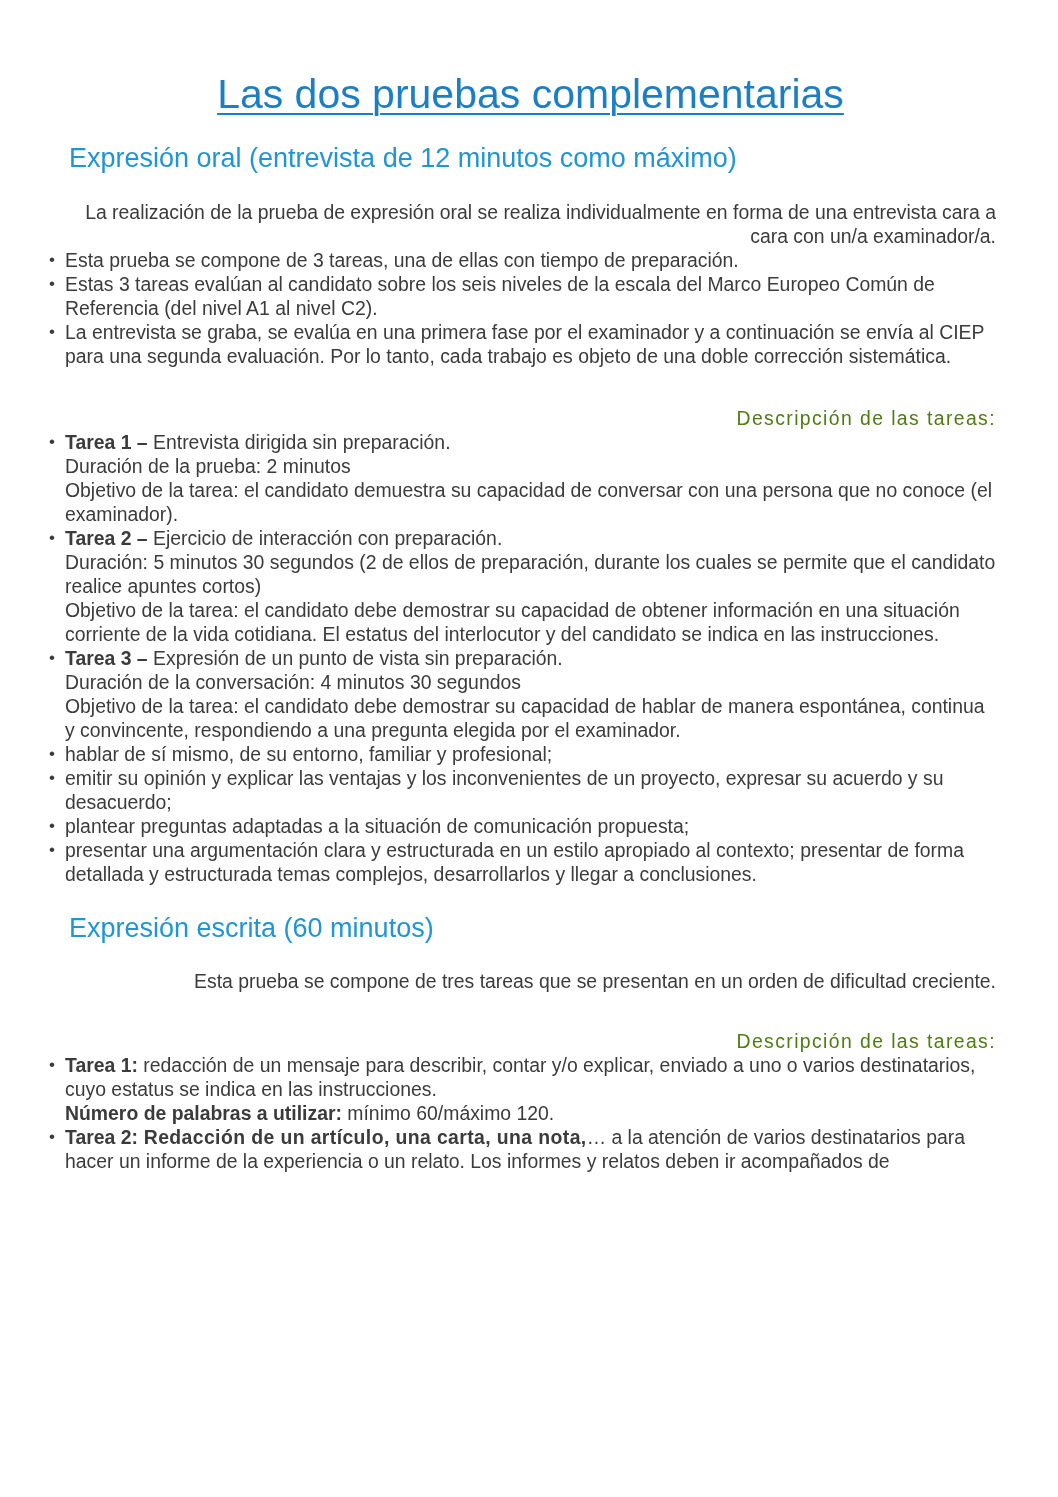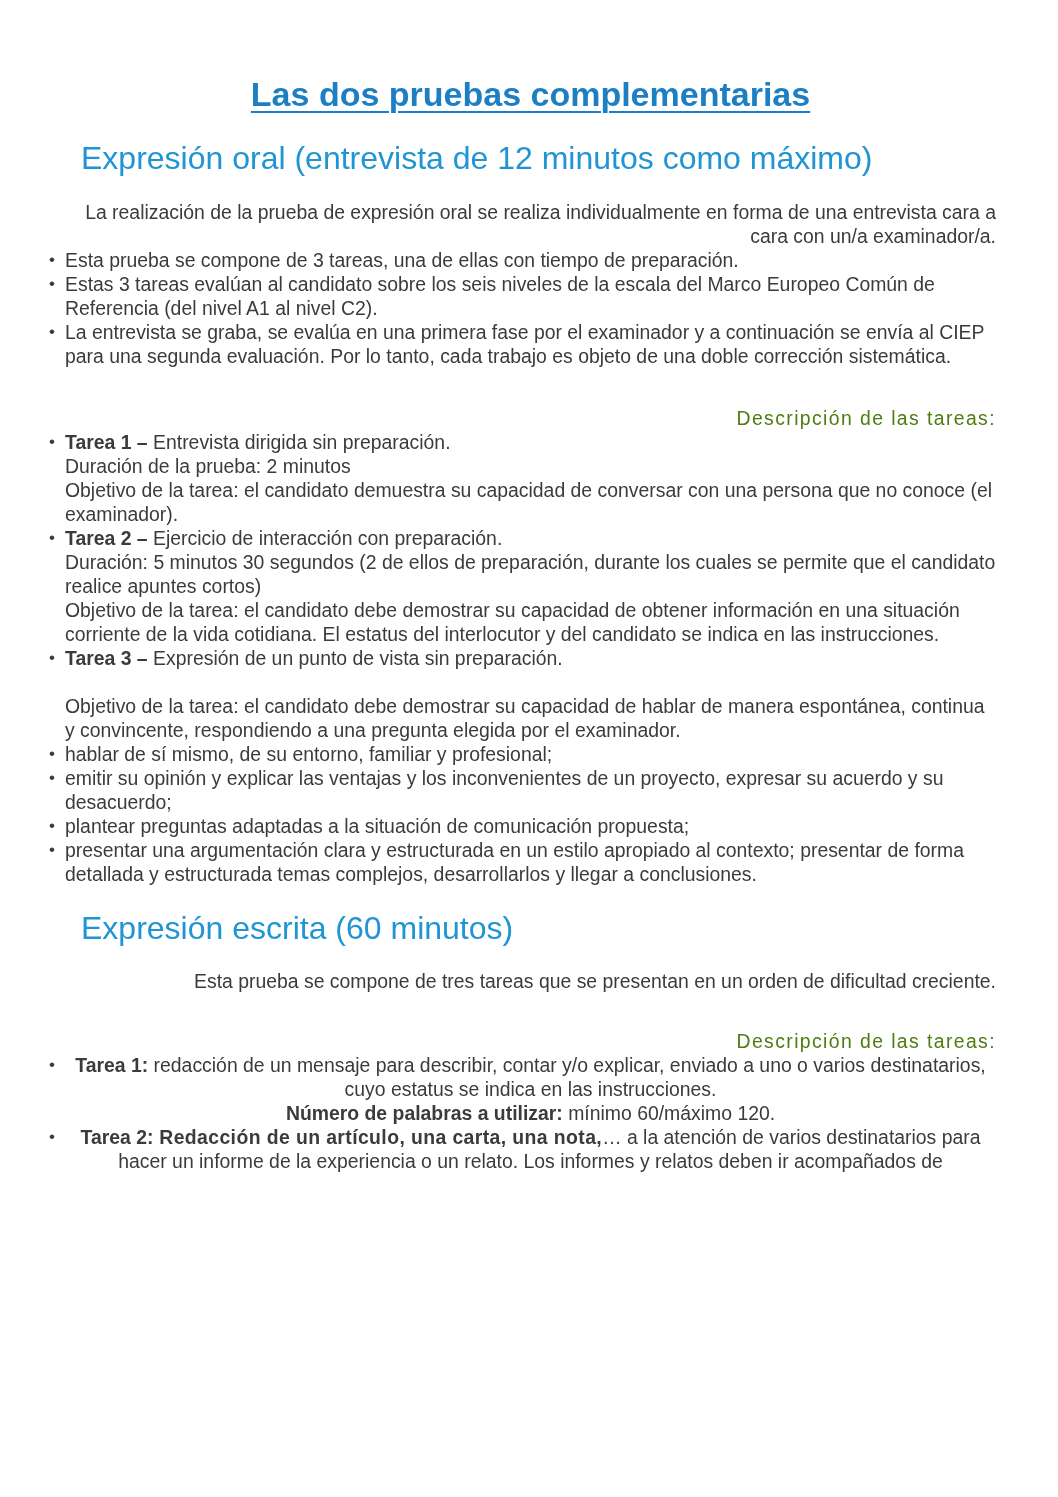--- a/index.html
+++ b/index.html
@@ -16,36 +16,36 @@
     font-family: "Liberation Sans", "DejaVu Sans", sans-serif;
     font-size: 19.4px;
     line-height: 24px;
     color: var(--body-text);
     padding: 0 62px 0 65px;
     overflow: hidden;
   }
   .doc-title {
     margin: 74px 0 17px 0;
     text-align: center;
-    font-size: 34px;
+    font-size: 41px;
     line-height: 40px;
-    font-weight: 700;
+    font-weight: 400;
     color: var(--title-blue);
   }
   .title-text {
     text-decoration: underline;
     text-decoration-thickness: 2px;
     text-underline-offset: 5px;
   }
   .section-heading {
-    font-size: 32px;
+    font-size: 27px;
     line-height: 32px;
     font-weight: 400;
     color: var(--heading-blue);
-    margin: 16px;
+    margin: 4px;
   }
   p { margin: 0; text-align: right; }
   ul.bullets {
     list-style: none;
     margin: 0;
     padding: 0;
   }
   ul.bullets li {
     position: relative;
     margin: 0;
@@ -66,21 +66,21 @@
   .mt-a { margin-top: 28px; }  
   .mt-b { margin-top: 26px; }  
   .mt-c { margin-top: 22px; }  
   .mt-d { margin-top: 38px; }  
   .mt-e { margin-top: 30px; }  
   .mt-f { margin-top: 32px; }  
   .mt-g { margin-top: 32px; }  
   .mt-h { margin-top: 26px; }  
   .mt-i { margin-top: 25px; }  
   .mt-j { margin-top: 36px; }  
-  .mt-k { margin-top: 38px; text-align: center; }  
+  .mt-k { margin-top: 38px; }  
 </style>
 </head>
 <body>
 
 <div class="page">
 
   <h1 class="doc-title"><span class="title-text">Las dos pruebas complementarias</span></h1>
 
   <section>
     <h2 class="section-heading mt-a">Expresión oral (entrevista de 12 minutos como máximo)</h2>
@@ -91,21 +91,21 @@
       <li>Esta prueba se compone de 3 tareas, una de ellas con tiempo de preparación.</li>
       <li>Estas 3 tareas evalúan al candidato sobre los seis niveles de la escala del Marco Europeo Común de Referencia (del nivel A1 al nivel C2).</li>
       <li>La entrevista se graba, se evalúa en una primera fase por el examinador y a continuación se envía al CIEP para una segunda evaluación. Por lo tanto, cada trabajo es objeto de una doble corrección sistemática.</li>
     </ul>
 
     <p class="spaced-label mt-d">Descripción de las tareas:</p>
 
     <ul class="bullets mt-e">
       <li><span class="b">Tarea 1 –</span><span> Entrevista dirigida sin preparación.</span><br><span class="i">Duración de la prueba: 2 minutos</span><br><span>Objetivo de la tarea: el candidato demuestra su capacidad de conversar con una persona que no conoce (el examinador).</span></li>
       <li><span class="b">Tarea 2 –</span><span> Ejercicio de interacción con preparación.</span><br><span class="i">Duración: 5 minutos 30 segundos</span><span> (2 de ellos de preparación, durante los cuales se permite que el candidato realice apuntes cortos)</span><br><span>Objetivo de la tarea: el candidato debe demostrar su capacidad de obtener información en una situación corriente de la vida cotidiana. El estatus del interlocutor y del candidato se indica en las instrucciones.</span></li>
-      <li><span class="b">Tarea 3 –</span><span> Expresión de un punto de vista sin preparación.</span><br><br><span>Objetivo de la tarea: el candidato debe demostrar su capacidad de hablar de manera espontánea, continua y convincente, respondiendo a una pregunta elegida por el examinador.</span></li>
+      <li><span class="b">Tarea 3 –</span><span> Expresión de un punto de vista sin preparación.</span><br><span class="i">Duración de la conversación: 4 minutos 30 segundos</span><br><span>Objetivo de la tarea: el candidato debe demostrar su capacidad de hablar de manera espontánea, continua y convincente, respondiendo a una pregunta elegida por el examinador.</span></li>
     </ul>
 
 
     <ul class="bullets mt-g">
       <li>hablar de sí mismo, de su entorno, familiar y profesional;</li>
       <li>emitir su opinión y explicar las ventajas y los inconvenientes de un proyecto, expresar su acuerdo y su desacuerdo;</li>
       <li>plantear preguntas adaptadas a la situación de comunicación propuesta;</li>
       <li>presentar una argumentación clara y estructurada en un estilo apropiado al contexto; presentar de forma detallada y estructurada temas complejos, desarrollarlos y llegar a conclusiones.</li>
     </ul>
   </section>

